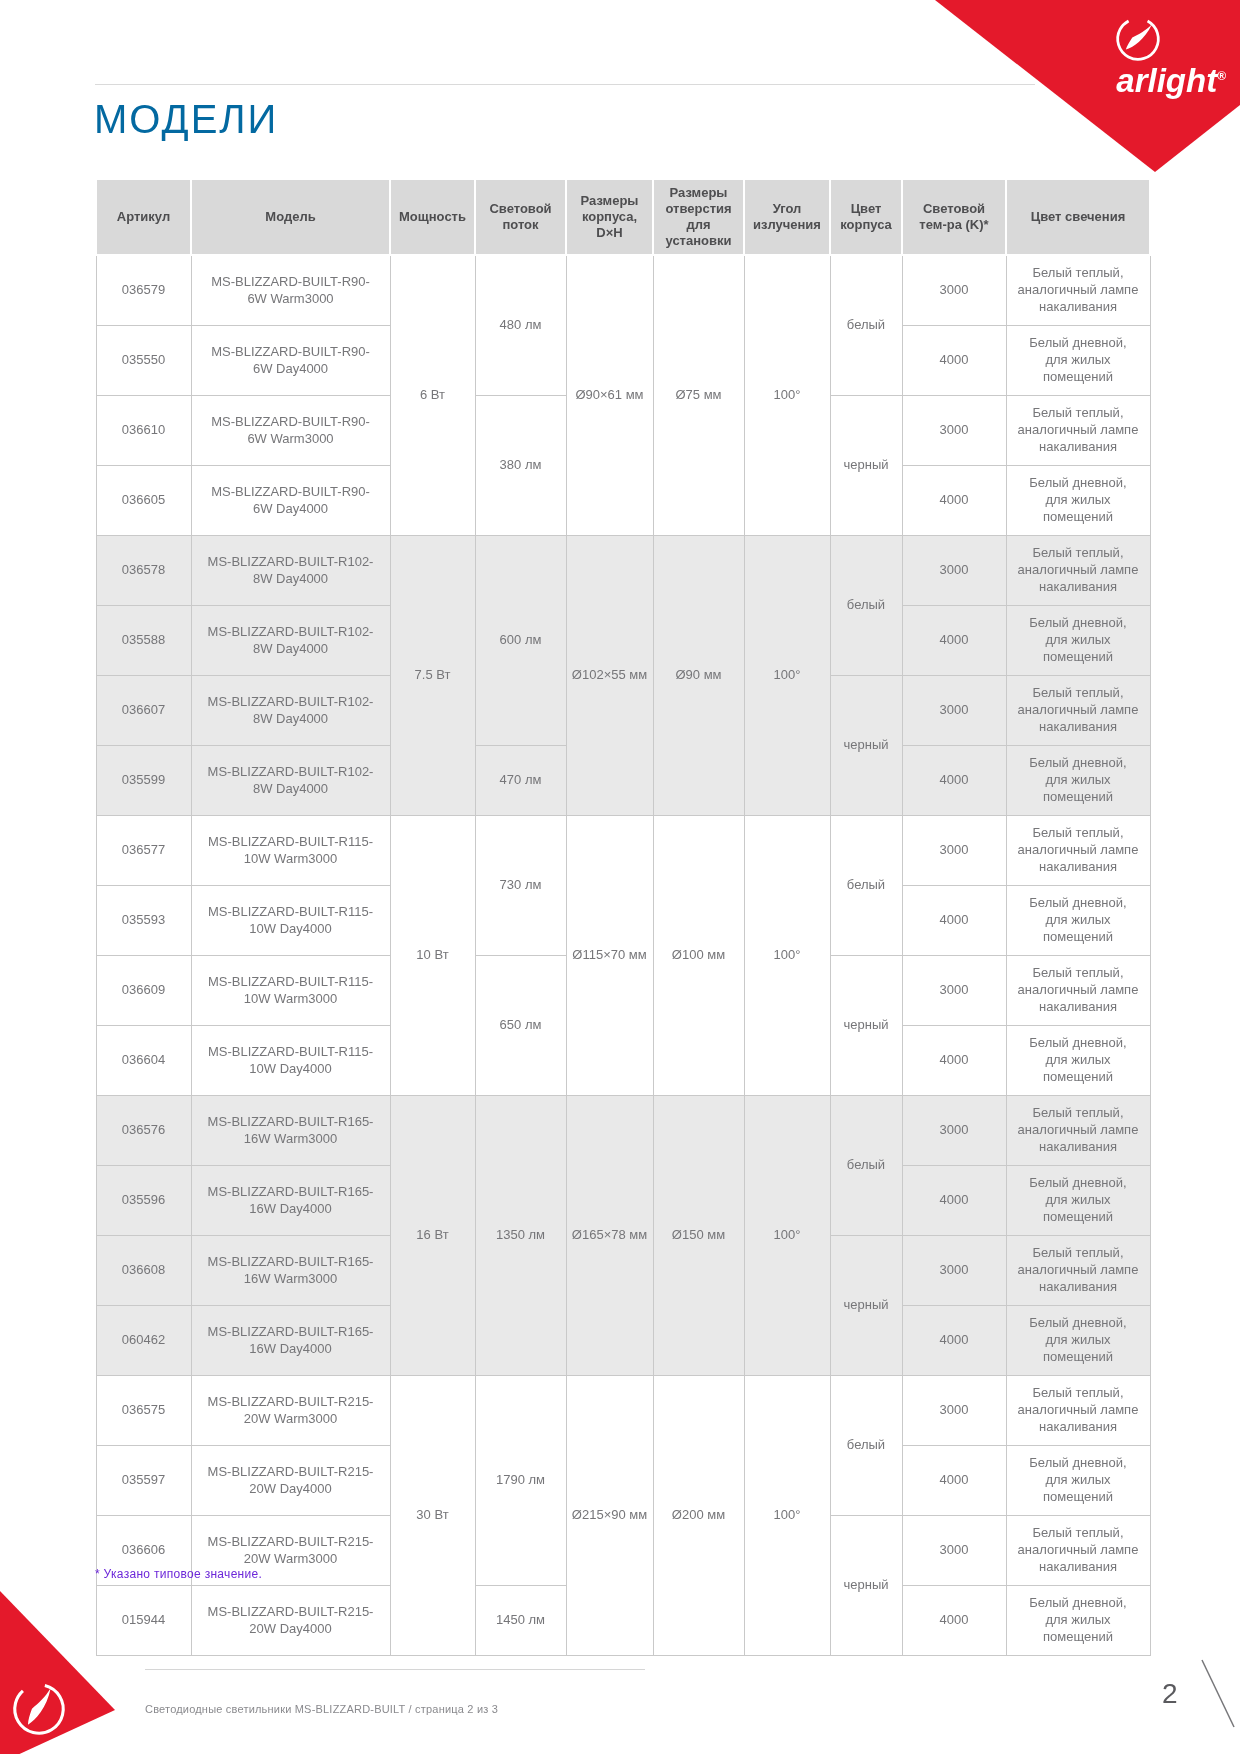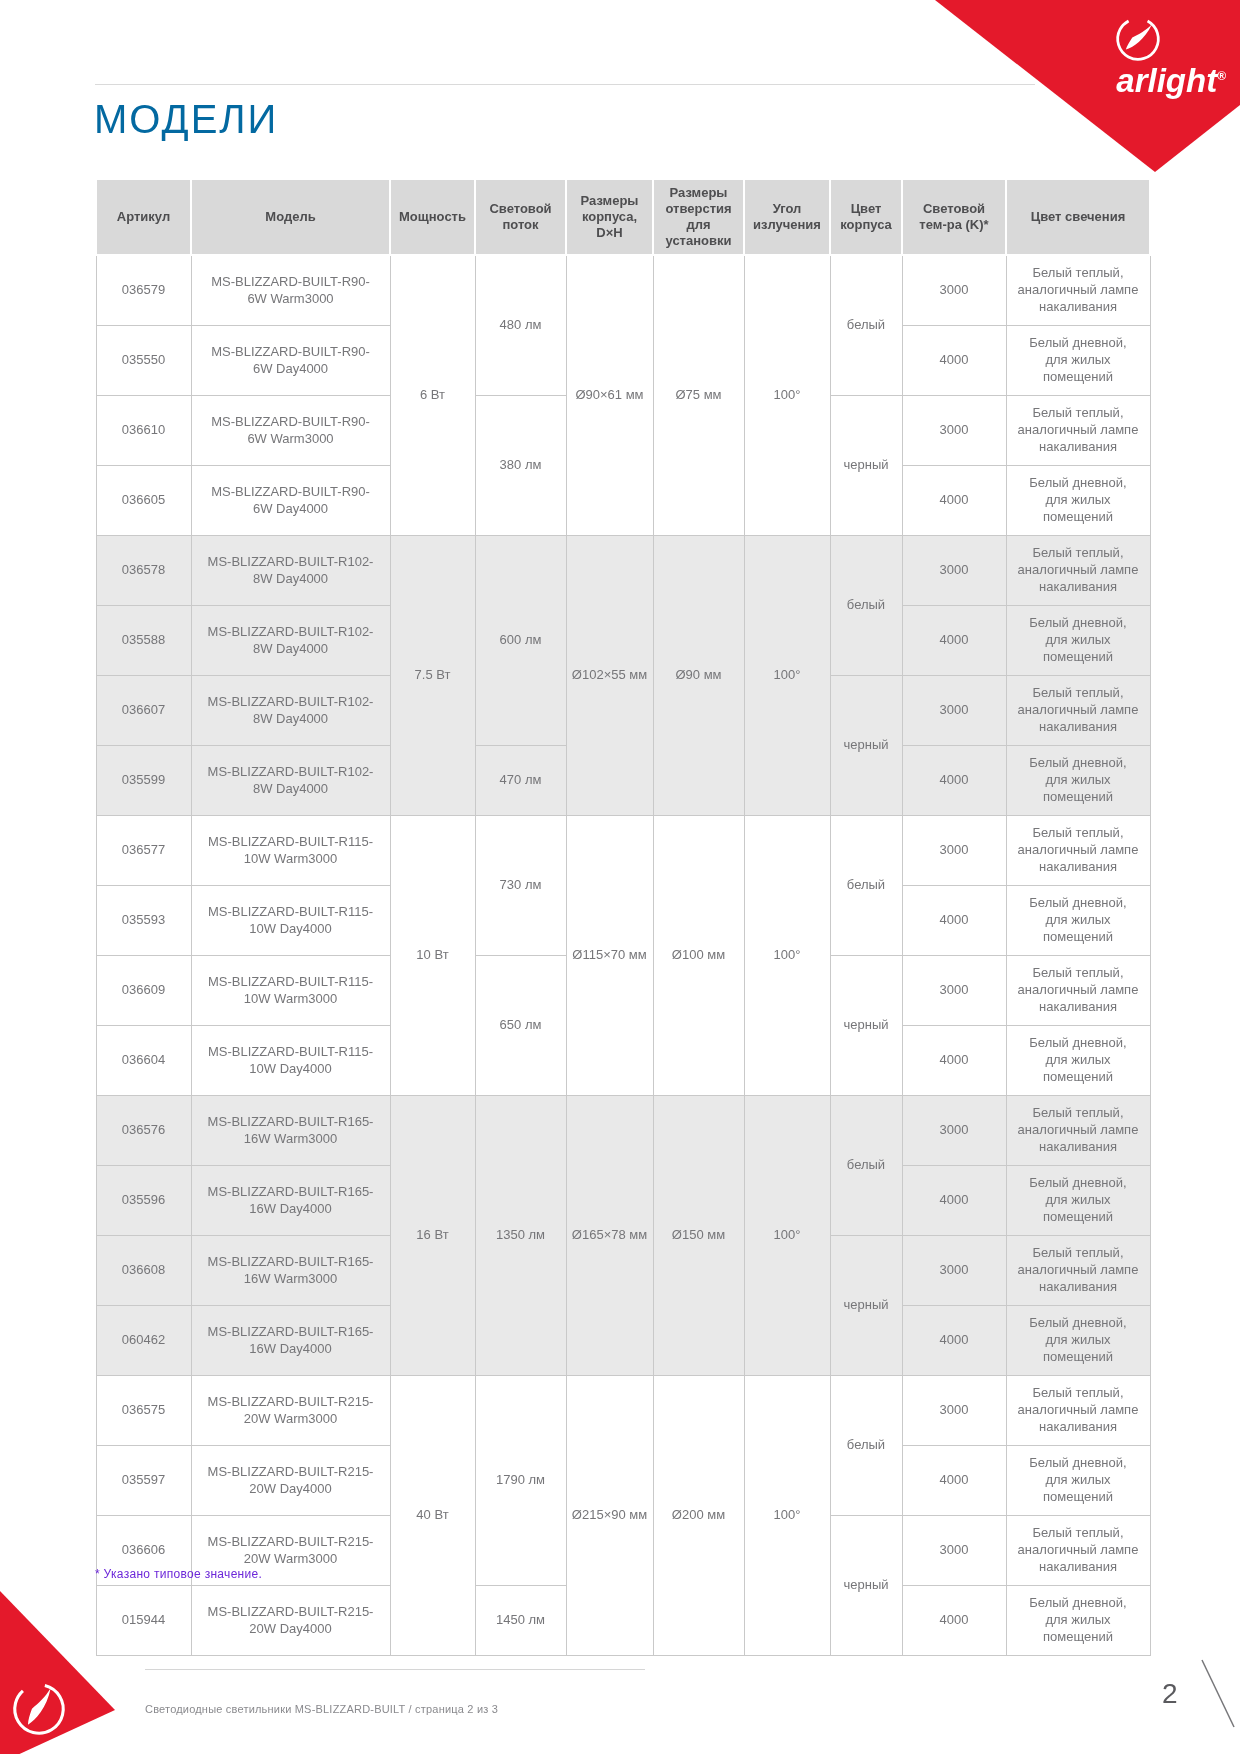--- a/index.html
+++ b/index.html
@@ -264,21 +264,21 @@
 16W Day4000</td>
             <td>4000</td>
             <td>Белый дневной,
 для жилых
 помещений</td>
           </tr>
           <tr>
             <td>036575</td>
             <td>MS-BLIZZARD-BUILT-R215-
 20W Warm3000</td>
-            <td rowspan="4">40 Вт</td>
+            <td rowspan="4">30 Вт</td>
             <td rowspan="3">1790 лм</td>
             <td rowspan="4">Ø215×90 мм</td>
             <td rowspan="4">Ø200 мм</td>
             <td rowspan="4">100°</td>
             <td rowspan="2">белый</td>
             <td>3000</td>
             <td>Белый теплый,
 аналогичный лампе
 накаливания</td>
           </tr>

